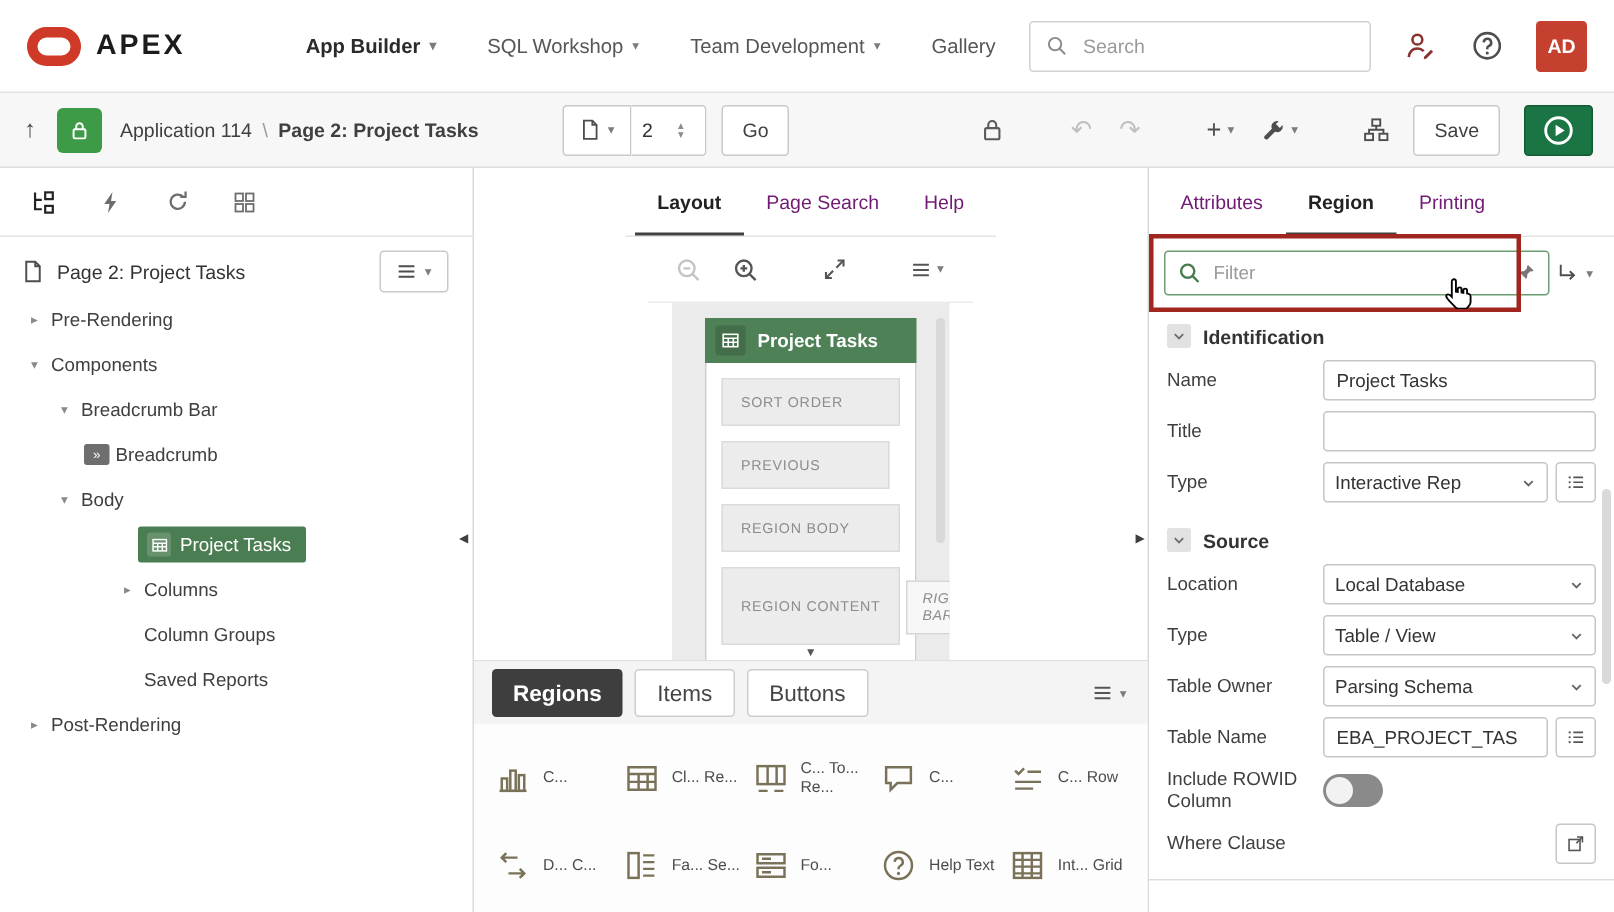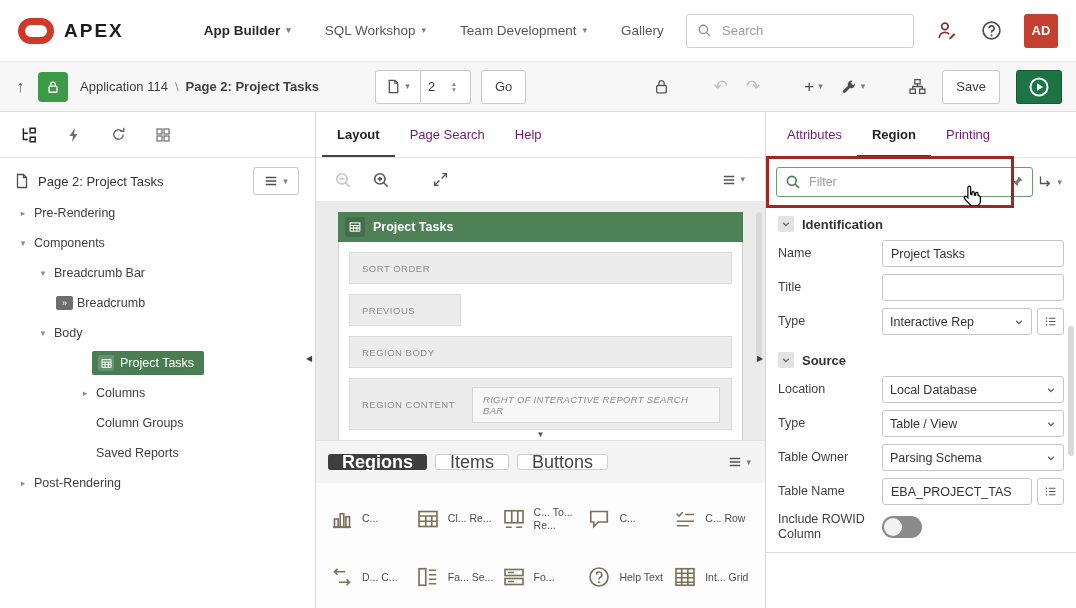--- a/index.html
+++ b/index.html
@@ -61,40 +61,40 @@
   .menu-btn{height:28px;min-width:46px;background:#fff;border:1px solid #c9c9c9;border-radius:3px;display:flex;align-items:center;justify-content:center;gap:5px;color:#4e4e4e;cursor:pointer;}
   .trow{height:30px;display:flex;align-items:center;gap:4px;font-size:12.5px;color:#404040;cursor:pointer;}
   .tchev{width:14px;flex:0 0 14px;text-align:center;font-size:9px;color:#8a8a8a;}
   .lv1{padding-left:16px;} .lv2{padding-left:36px;} .lv3{padding-left:56px;} .lv4{padding-left:78px;} .lvchip{padding-left:92px;}
   .bc-ic{width:17px;height:14px;background:#6e6e6e;border-radius:2px;color:#fff;font-size:9px;display:flex;align-items:center;justify-content:center;}
   .bc-ic i{font-style:normal;line-height:1;}
   .chip{display:inline-flex;align-items:center;gap:6px;background:#4A7E52;color:#fff;padding:4px 10px 4px 6px;border-radius:2px;font-size:12.5px;}
   .chip-ic{width:16px;height:16px;display:flex;align-items:center;justify-content:center;background:rgba(255,255,255,.16);border-radius:2px;color:#fff;}
 
   
-  .center{width:450px;flex:0 0 450px;border-right:1px solid #d9d9d9;display:flex;flex-direction:column;background:#fff;min-height:0;}
+  .center{width:450px;flex:0 0 450px;border-right:1px solid #d9d9d9;display:flex;flex-direction:column;background:#fff;min-height:0;align-items:center;}
   .tabs{height:46px;flex:0 0 46px;display:flex;align-items:center;padding:0 6px;border-bottom:1px solid #e4e4e4;}
   .tab{padding:0 15px;height:100%;display:flex;align-items:center;font-size:13px;color:#701a75;cursor:pointer;}
   .tab.active{color:#222;font-weight:bold;box-shadow:inset 0 -2px 0 #404040;}
   .ltoolbar{height:44px;flex:0 0 44px;display:flex;align-items:center;padding:0 18px;gap:20px;border-bottom:1px solid #ececec;}
   .zoomout{color:#c4c4c4;} .zoomin{color:#555;} .expand{color:#555;margin-left:22px;}
   .sp{flex:1;}
   .canvas{flex:1;background:#ebebeb;padding:10px 22px 0;position:relative;overflow:hidden;min-height:0;}
   .rhead{height:30px;background:#4E8156;display:flex;align-items:center;gap:8px;padding:0 7px;color:#fff;font-size:12.5px;font-weight:bold;}
   .rhead-ic{width:20px;height:20px;background:rgba(0,0,0,.14);border-radius:2px;display:flex;align-items:center;justify-content:center;color:#fff;}
   .region-body{background:#fff;border:1px solid #cfcfcf;border-top:none;padding:10px;}
   .slot{background:#ececec;border:1px solid #dbdbdb;height:32px;display:flex;align-items:center;padding:0 12px;margin-bottom:10px;font-size:9.5px;letter-spacing:.5px;color:#8d8d8d;}
   .slot.prev{width:112px;}
   .slot.content{height:52px;margin-bottom:0;position:relative;}
   .inner-slot{position:absolute;left:122px;top:8px;height:36px;width:248px;border:1px solid #d6d6d6;background:#f7f7f7;display:flex;align-items:center;padding:0 10px;font-size:9.5px;letter-spacing:.3px;color:#8d8d8d;font-style:italic;}
   .scroll-ind{position:absolute;bottom:1px;left:50%;transform:translateX(-50%);font-size:8px;color:#555;}
   .cscroll{position:absolute;right:3px;top:10px;width:6px;height:150px;background:#d9d9d9;border-radius:3px;}
   .gal{flex:0 0 168px;display:flex;flex-direction:column;border-top:1px solid #e0e0e0;}
   .gal-tabs{height:42px;flex:0 0 42px;background:#f4f4f4;display:flex;align-items:center;padding:0 12px;gap:8px;}
-  .pill{height:16px;padding:0 14px;border-radius:3px;font-size:18px;display:flex;align-items:center;cursor:pointer;}
+  .pill{height:32px;padding:0 14px;border-radius:3px;font-size:15px;display:flex;align-items:center;cursor:pointer;}
   .pill.active{background:#3e3e3e;color:#fff;font-weight:bold;}
   .pill.inactive{background:#fff;border:1px solid #cdcdcd;color:#454545;}
   .gal-grid{flex:1;background:#fdfdfd;display:grid;grid-template-columns:repeat(5,1fr);padding:8px 14px 4px;column-gap:8px;row-gap:4px;}
   .gcell{display:flex;align-items:center;gap:8px;cursor:pointer;min-width:0;}
   .gcell svg{flex:0 0 auto;color:#7a7258;}
   .glabel{font-size:10.5px;color:#4c4c4c;line-height:1.25;}
 
   
   .props{width:310px;flex:0 0 310px;display:flex;flex-direction:column;background:#fff;position:relative;min-height:0;}
   .filter-row{height:48px;flex:0 0 48px;display:flex;align-items:center;padding:0 10px;gap:0;}
@@ -692,20 +692,31 @@
                 </svg>
             </button>
           </div>
         </div>
         <div class="prow">
           <div class="plabel">Include ROWID Column</div>
           <div class="pctrl">
             <span class="toggle"></span>
           </div>
         </div>
+        <div class="prow">
+          <div class="plabel">Where Clause</div>
+          <div class="pctrl right">
+            <button class="sq-btn">
+              <svg width="13" height="13" viewBox="0 0 16 16" fill="none" stroke="currentColor" stroke-width="1.3">
+                  <rect x="2.5" y="4.5" width="9" height="9"></rect>
+                  <path d="M9 2.5h4.5V7M13.5 2.5L8.5 7.5"></path>
+                </svg>
+            </button>
+          </div>
+        </div>
         <div class="code-area"></div>
       </div>
       <span class="pscroll"></span>
     </aside>
   </div>
 
   <div class="hl-red"></div>
   <span class="cursor">
     <svg width="20" height="22" viewBox="0 0 14 16">
       <path d="M5 1.6c.55 0 1 .45 1 1v5l.9.15V6.4c0-.5.4-.9.9-.9s.9.4.9.9v1.6l.9.15v-1.1c0-.5.4-.9.9-.9s.9.4.9.9v1.4l.8.2c.5.12.9.6.9 1.15v2.7c0 .6-.2 1.2-.6 1.7l-.9 1.1c-.3.4-.8.6-1.3.6H7.2c-.6 0-1.1-.3-1.4-.7L3 12.3c-.9-1-1.7-1.9-1.7-2.5 0-.5.4-.9.9-.9.6 0 1.2.5 1.8 1.2V2.6c0-.55.45-1 1-1z" fill="#fff" stroke="#000" stroke-width="0.9"></path>

